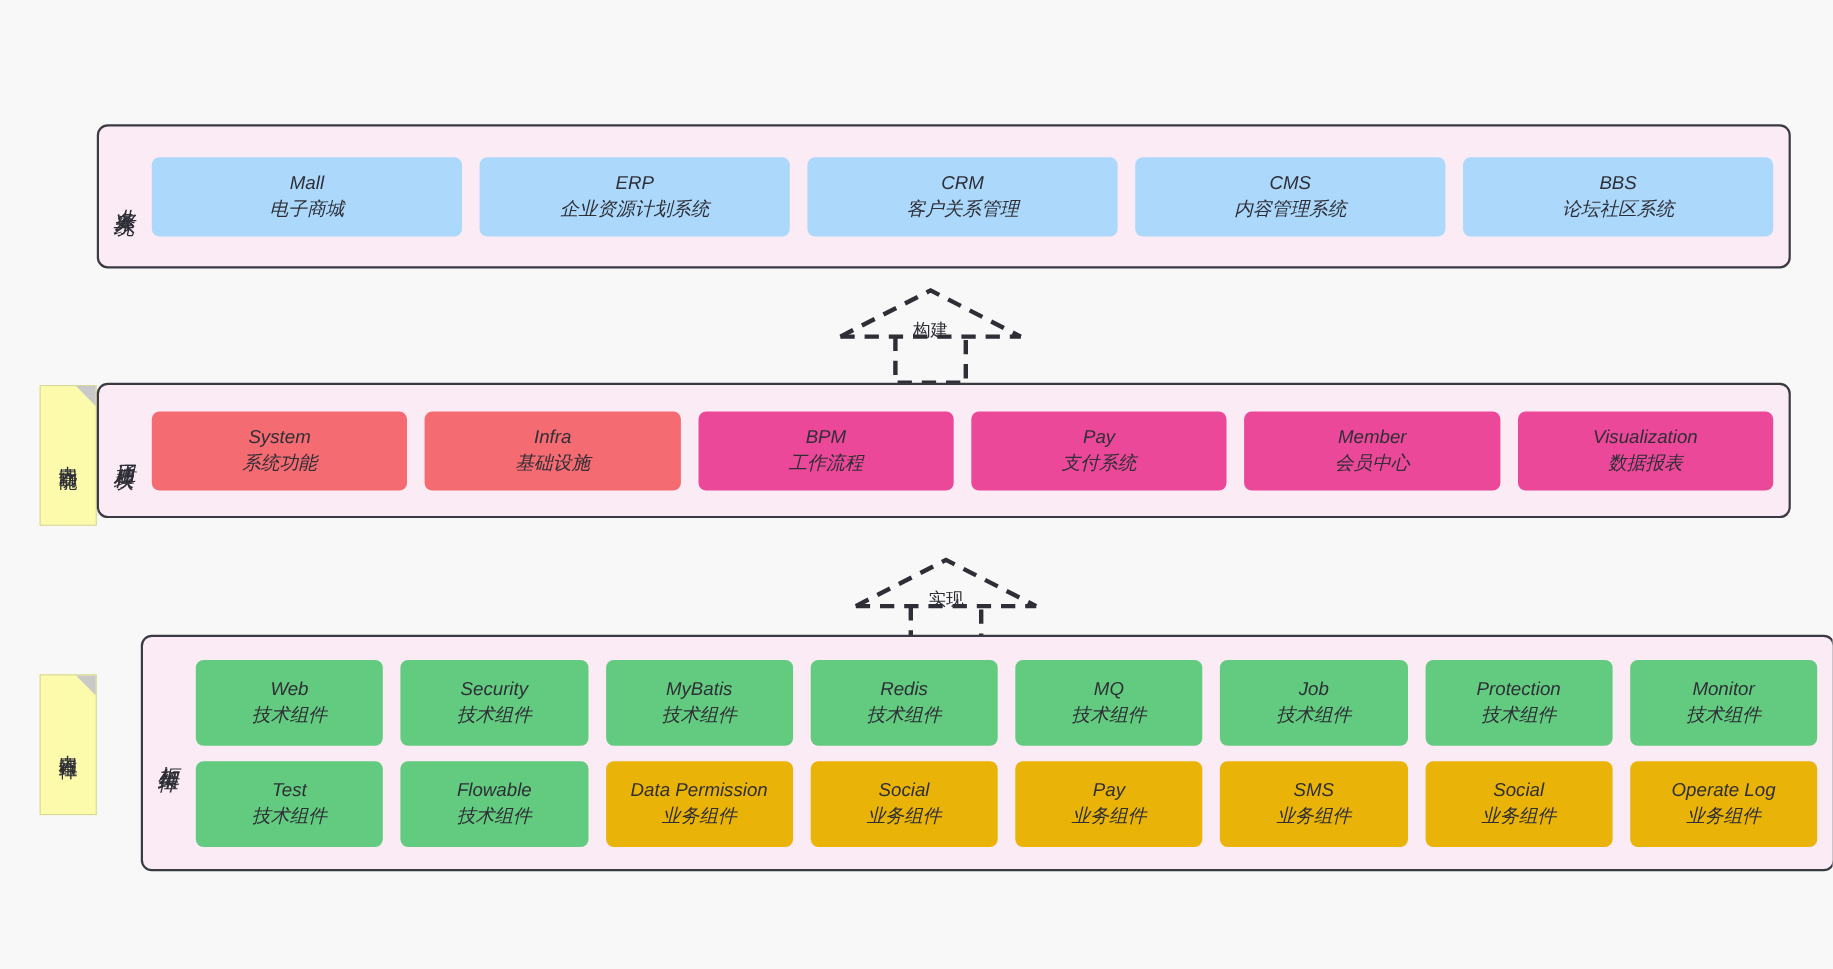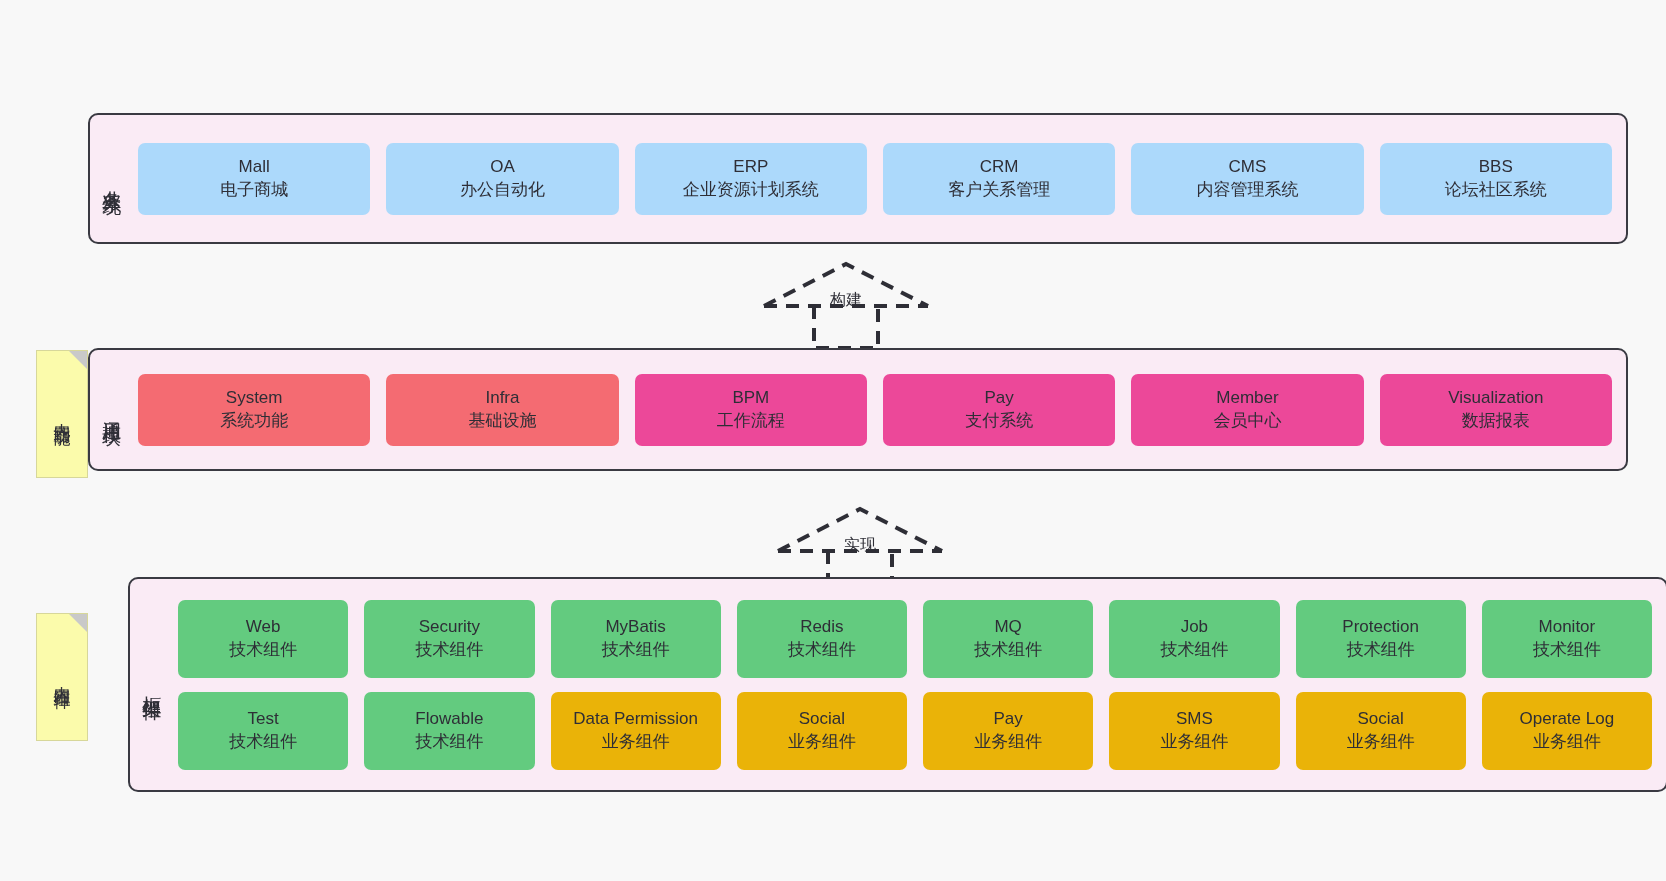--- a/index.html
+++ b/index.html
@@ -15,20 +15,21 @@
 
   
   .layer{
     position:absolute;
     background:#FAEBF5;
     border:2px solid #3A3A42;
     border-radius:10px;
     box-sizing:border-box;
     display:flex;
     align-items:stretch;
+    font-style:italic;
   }
   .layer-title{
     width:44px;
     flex:0 0 44px;
     display:flex;
     align-items:center;
     justify-content:center;
     font-size:19px;
     line-height:1.12;
     color:#2E2E36;
@@ -139,24 +140,20 @@
 
   <div class="layer" id="layer-business">
     <div class="layer-title">业务系统</div>
     <div class="layer-body">
       <div class="row">
         <div class="card c-blue">
           <span class="l1">Mall</span>
           <span class="l2">电子商城</span>
         </div>
         <div class="card c-blue">
-          <span class="l1">OA</span>
-          <span class="l2">办公自动化</span>
-        </div>
-        <div class="card c-blue">
           <span class="l1">ERP</span>
           <span class="l2">企业资源计划系统</span>
         </div>
         <div class="card c-blue">
           <span class="l1">CRM</span>
           <span class="l2">客户关系管理</span>
         </div>
         <div class="card c-blue">
           <span class="l1">CMS</span>
           <span class="l2">内容管理系统</span>

